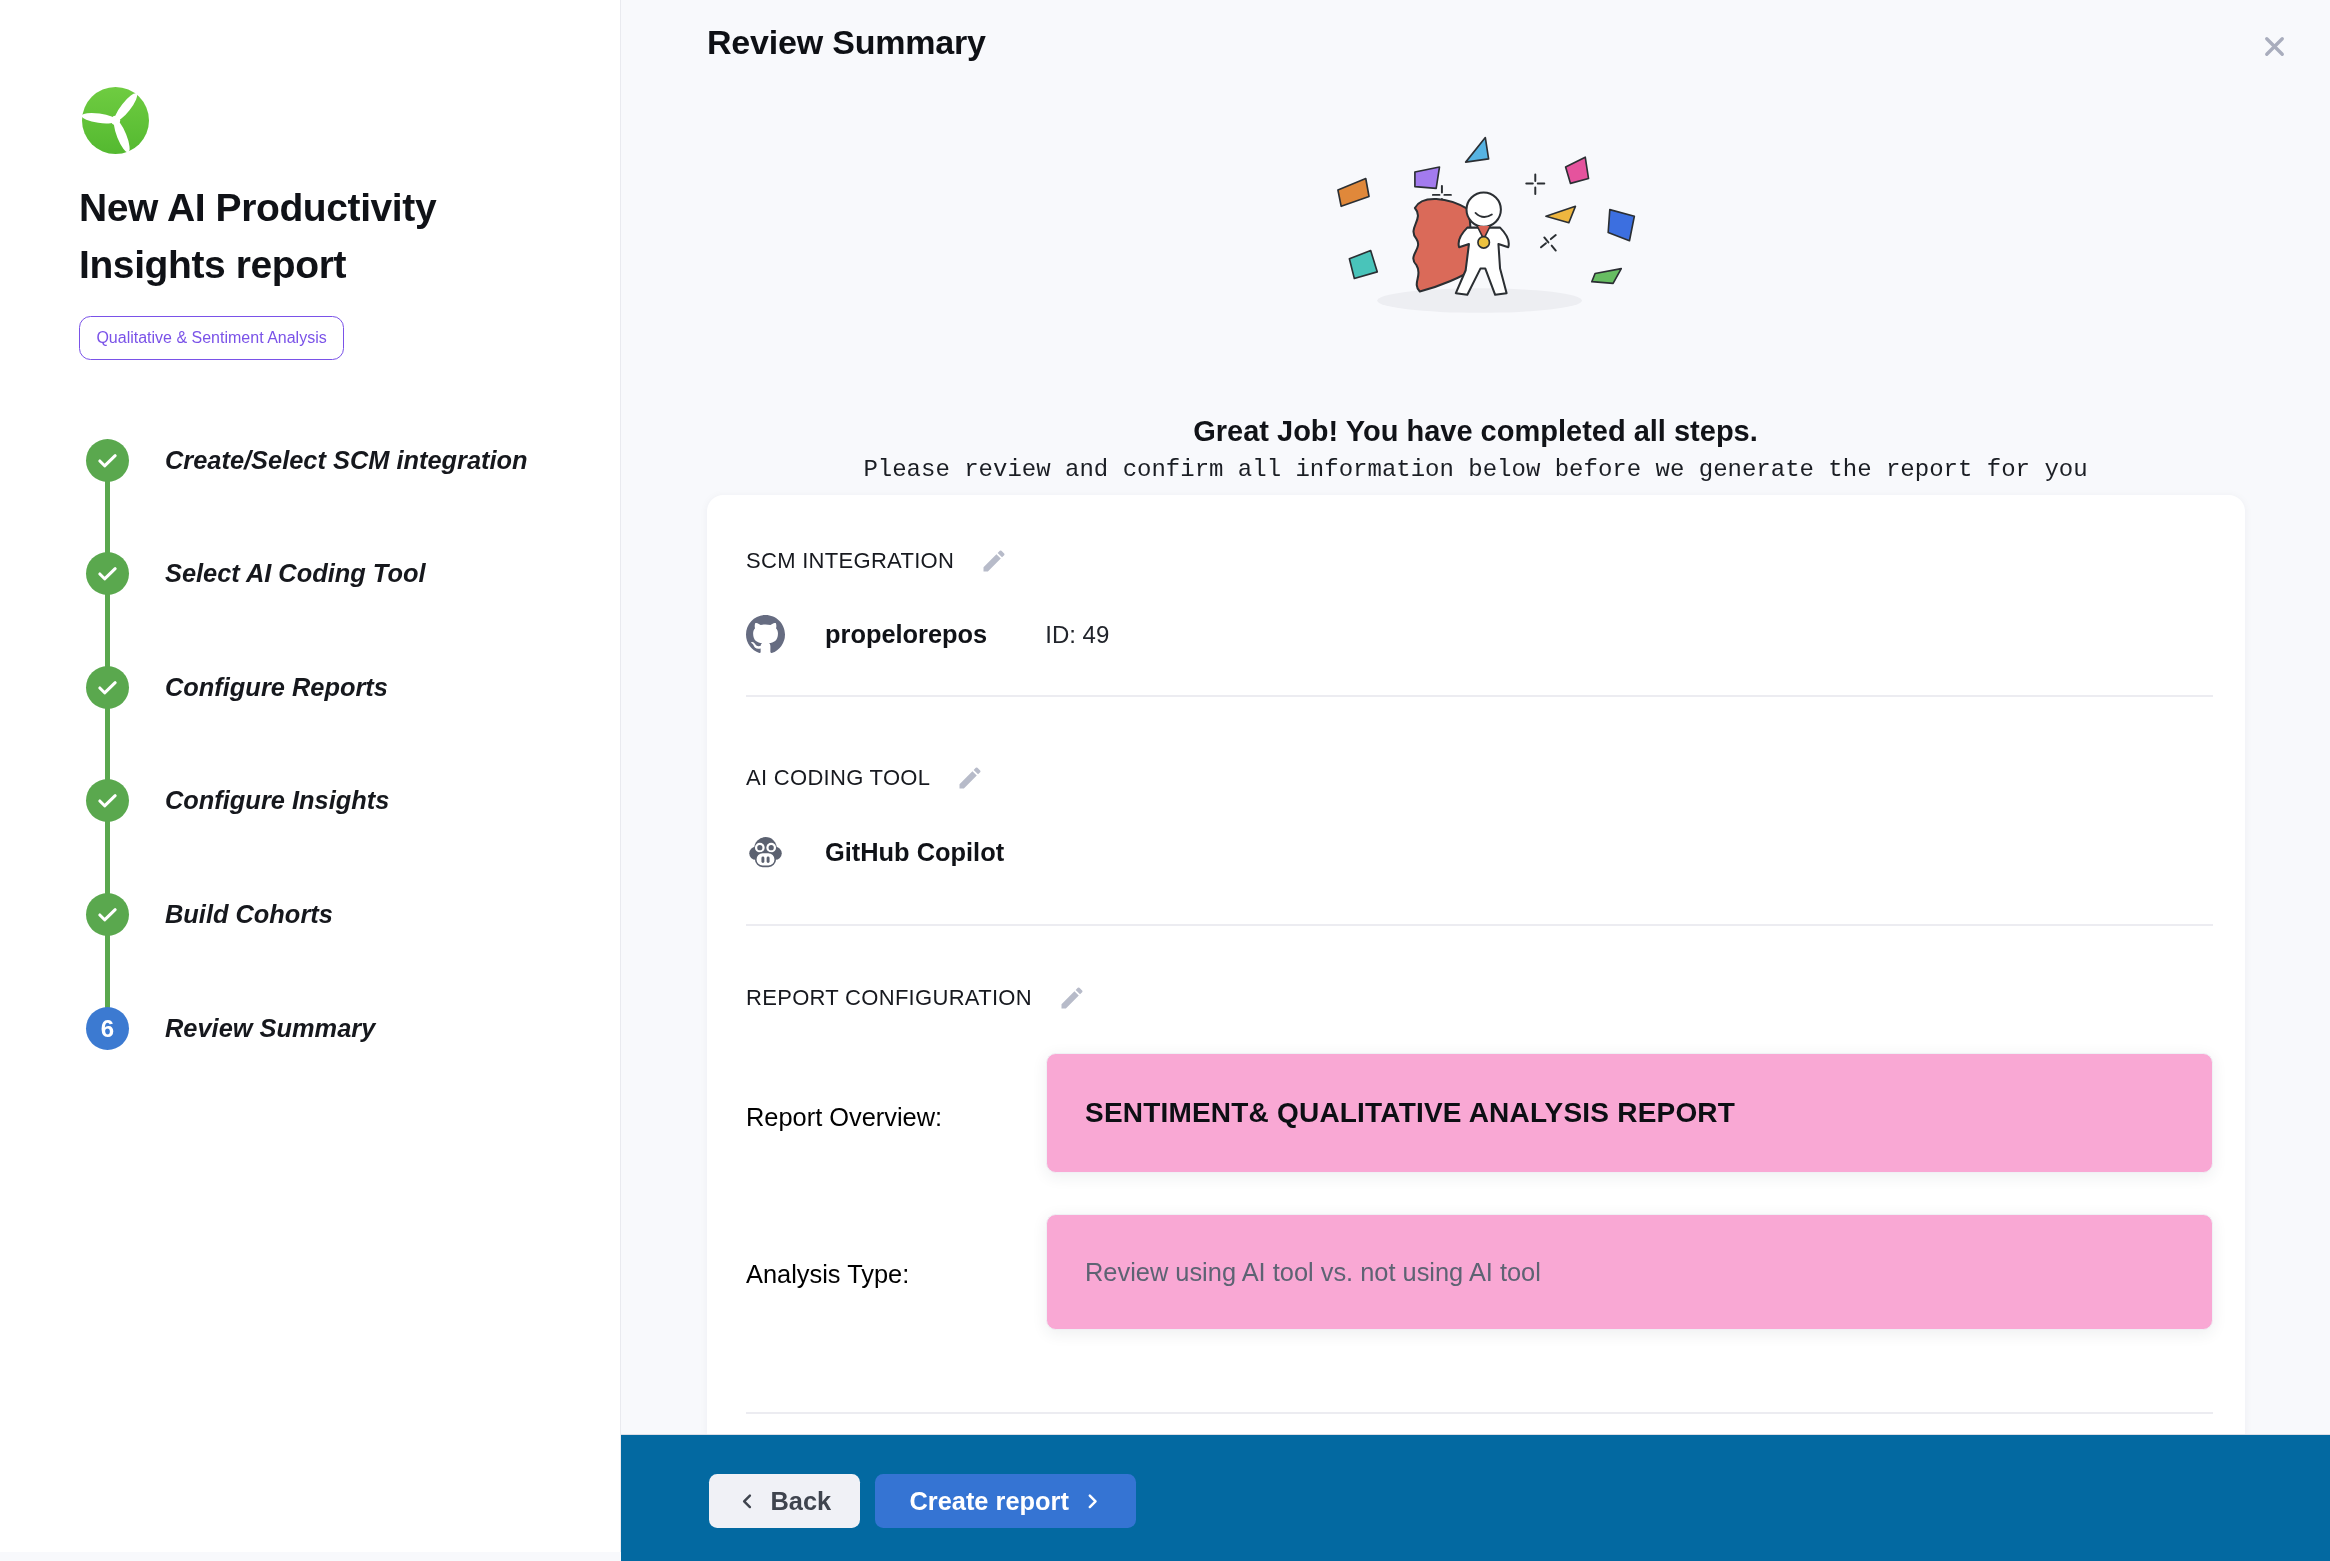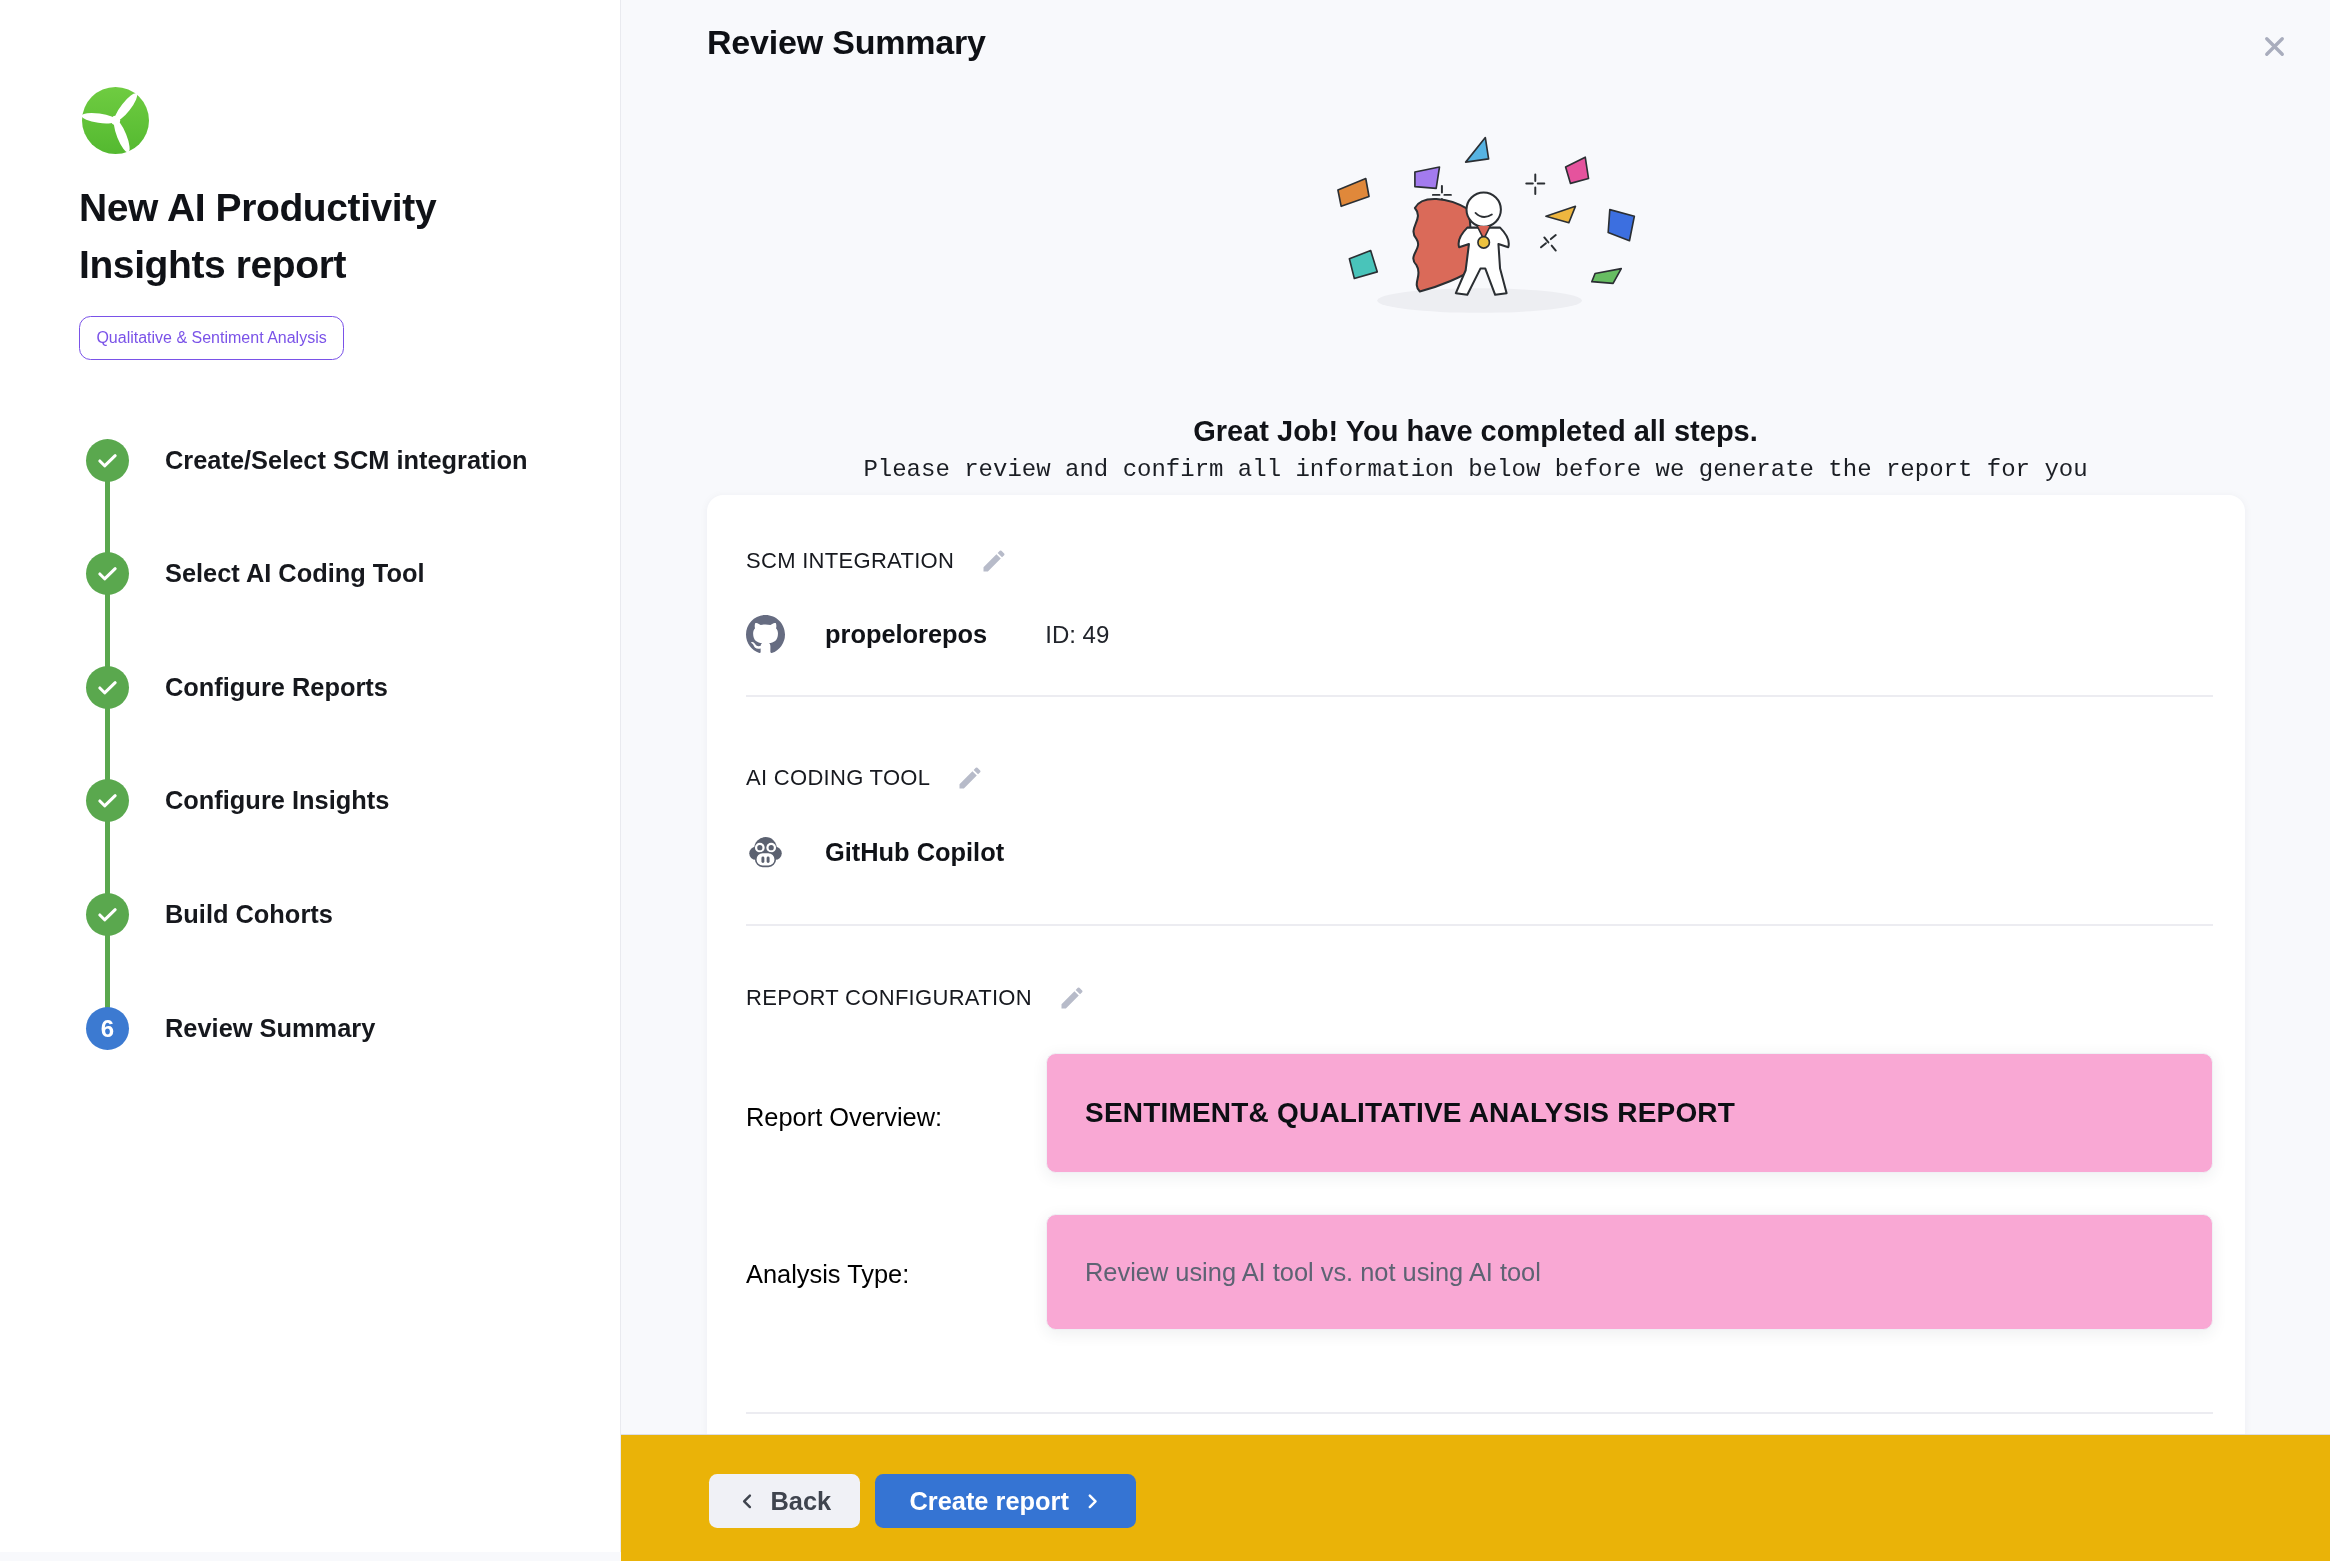--- a/index.html
+++ b/index.html
@@ -10,21 +10,21 @@
   .sidebar { position:absolute; left:0; top:0; width:621px; height:1552px; background:#ffffff; border-right:0.8px solid #e9eaef; }
   .logo { position:absolute; left:82px; top:87px; width:67px; height:67px; }
   .side-title { position:absolute; left:79px; top:179px; width:475px; font-size:39px; line-height:57px; font-weight:700; color:#101217; letter-spacing:-0.4px; }
   .badge { position:absolute; left:79px; top:316px; display:inline-block; padding:8.2px 16.4px; border:1.6px solid #7a52e8; border-radius:11.5px; color:#7a52e8; font-size:16px; line-height:26px; background:#ffffff; }
 
   .stepper { position:absolute; left:0; top:0; width:621px; height:100%; }
   .connector { position:absolute; left:105px; top:460px; width:4.9px; height:568px; background:#5aa84e; border-radius:2.5px; }
   .step { position:absolute; left:86px; height:43px; display:flex; align-items:center; cursor:pointer; }
   .step-dot { width:43px; height:43px; border-radius:50%; background:#5aa84e; display:flex; align-items:center; justify-content:center; flex:0 0 auto; position:relative; z-index:2; }
   .step-dot.current { background:#3c7ad1; color:#ffffff; font-size:24px; font-weight:700; }
-  .step-label { margin-left:36px; font-size:25.4px; font-weight:600; color:#16181d; white-space:nowrap; }
+  .step-label { margin-left:36px; font-size:25.4px; font-weight:600; color:#16181d; white-space:nowrap;font-style:italic; }
 
   
   .main { position:absolute; left:621px; top:0; width:1709px; height:1562px; background:#f8f9fc; }
   .main-title { position:absolute; left:86px; top:23px; font-size:34px; font-weight:700; color:#0e1015; letter-spacing:-0.2px; }
   .close-btn { position:absolute; left:1635px; top:28px; width:36px; height:36px; cursor:pointer; display:flex; align-items:center; justify-content:center; }
 
   .hero { position:absolute; left:0; top:131px; width:1709px; text-align:center; }
   .hero svg.illu { width:361px; height:190px; }
   .congrats-h { position:absolute; left:0; top:399px; width:1709px; text-align:center; font-size:29px; font-weight:600; color:#111318;margin-top:16px; }
   .congrats-s { position:absolute; left:0; top:456px; width:1709px; text-align:center; font-size:24px; font-weight:400; color:#1b1e24;font-family:Liberation Mono, monospace; }
@@ -40,21 +40,21 @@
   .entity-id { font-size:24px; font-weight:400; color:#21242b; margin-left:18px; }
 
   .divider { position:absolute; left:39px; width:1467px; height:1.6px; background:#ececf1; }
 
   .cfg-row-label { position:absolute; left:39px; width:279px; font-size:25.4px; color:#000000; }
   .cfg-box { position:absolute; left:339px; width:1167px; background:#f9a8d4; border:0.8px solid #f0f0f5; border-radius:9.8px; box-shadow:0 3.3px 14.7px rgba(40,45,60,0.08); display:flex; align-items:center; padding:0 38px; }
   .cfg-val-strong { font-size:28px; font-weight:800; color:#0d0f14; letter-spacing:0.2px; }
   .cfg-val-plain { font-size:25.4px; font-weight:400; color:#5d6373; }
 
   
-  .footer { position:absolute; left:0; bottom:0; width:1709px; height:128px; background:#eab308; border-top:1.6px solid #dcdee6; }
+  .footer { position:absolute; left:0; bottom:0; width:1709px; height:128px; background:#0369a1; border-top:1.6px solid #dcdee6; }
   .btn { position:absolute; top:39px; height:54px; border:none; border-radius:8.2px; display:flex; align-items:center; justify-content:center; gap:13px; cursor:pointer; font-family:"Liberation Sans", sans-serif; }
   .btn-back { left:88px; width:151px; background:#f0f1f6; color:#3f444e; font-size:25.4px; font-weight:600; }
   .btn-create { left:254px; width:261px; background:#3574d3; color:#ffffff; font-size:25.4px; font-weight:700; }
 </style>
 </head>
 <body>
 
 <div class="stage">
 
   <aside class="sidebar">

